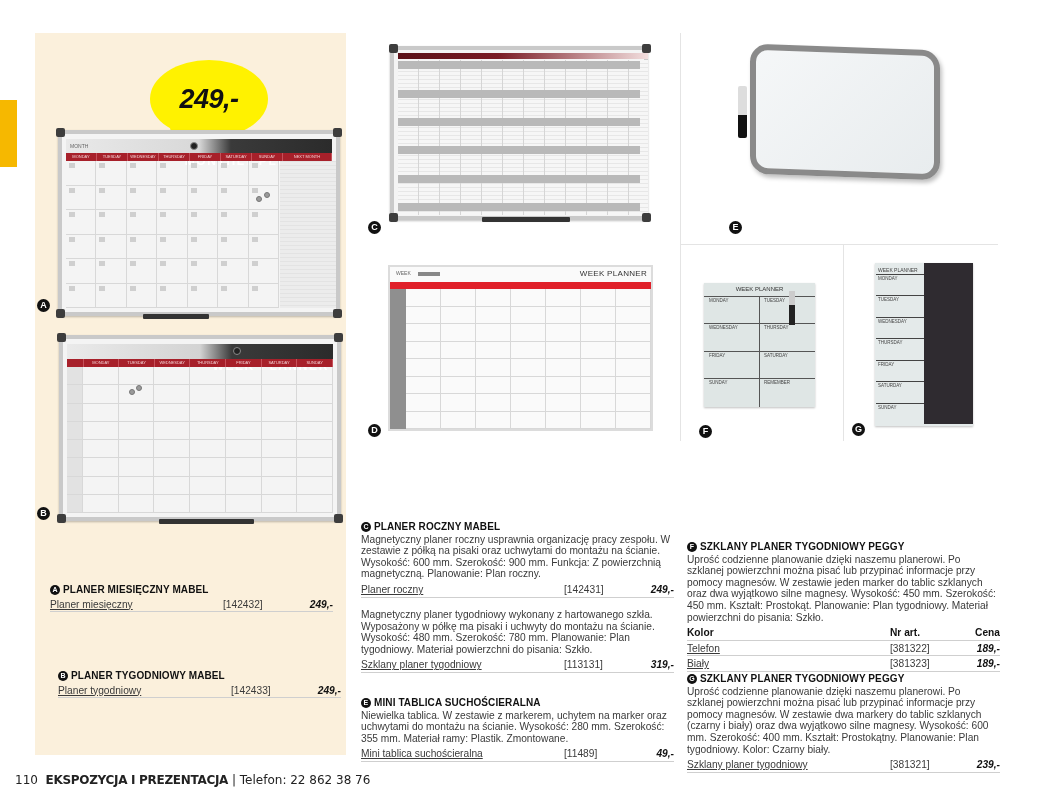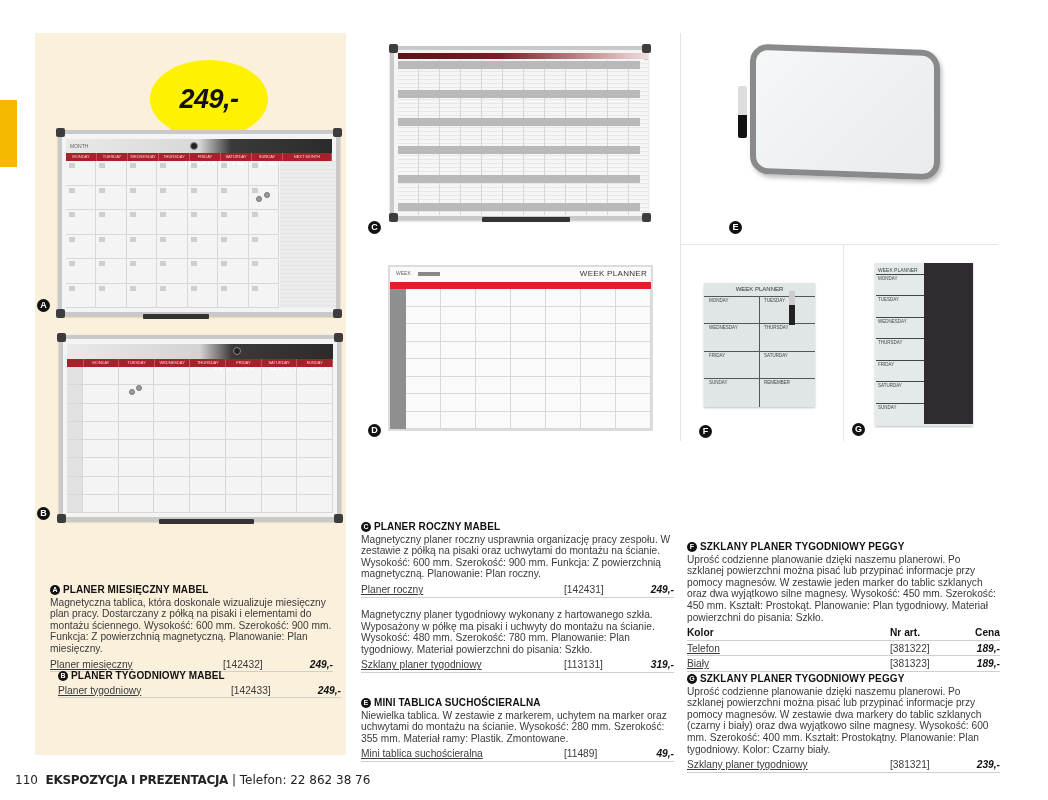--- a/index.html
+++ b/index.html
@@ -389,21 +389,20 @@
   <div class="ln" style="top:140px;"></div>
   <span class="lbl" style="top:142px;">SUNDAY</span>
 </div>
 <div class="badge" style="left:852px;top:423px;">G</div>
 
 <div class="block" style="left:50px;top:584px;width:283px;">
   <h3>
       <span class="b">A</span>
       <span>PLANER MIESIĘCZNY MABEL</span>
     </h3>
-  <p>Magnetyczna tablica, która doskonale wizualizuje miesięczny plan pracy. Dostarczany z półką na pisaki i elementami do montażu ściennego. Wysokość: 600 mm. Szerokość: 900 mm. Funkcja: Z powierzchnią magnetyczną. Planowanie: Plan miesięczny.</p>
   <div class="prow">
     <span class="n">Planer miesięczny</span>
     <span class="a">[142432]</span>
     <span class="p">249,-</span>
   </div>
 </div>
 
 <div class="block" style="left:58px;top:670px;width:283px;">
   <h3>
       <span class="b">B</span>

